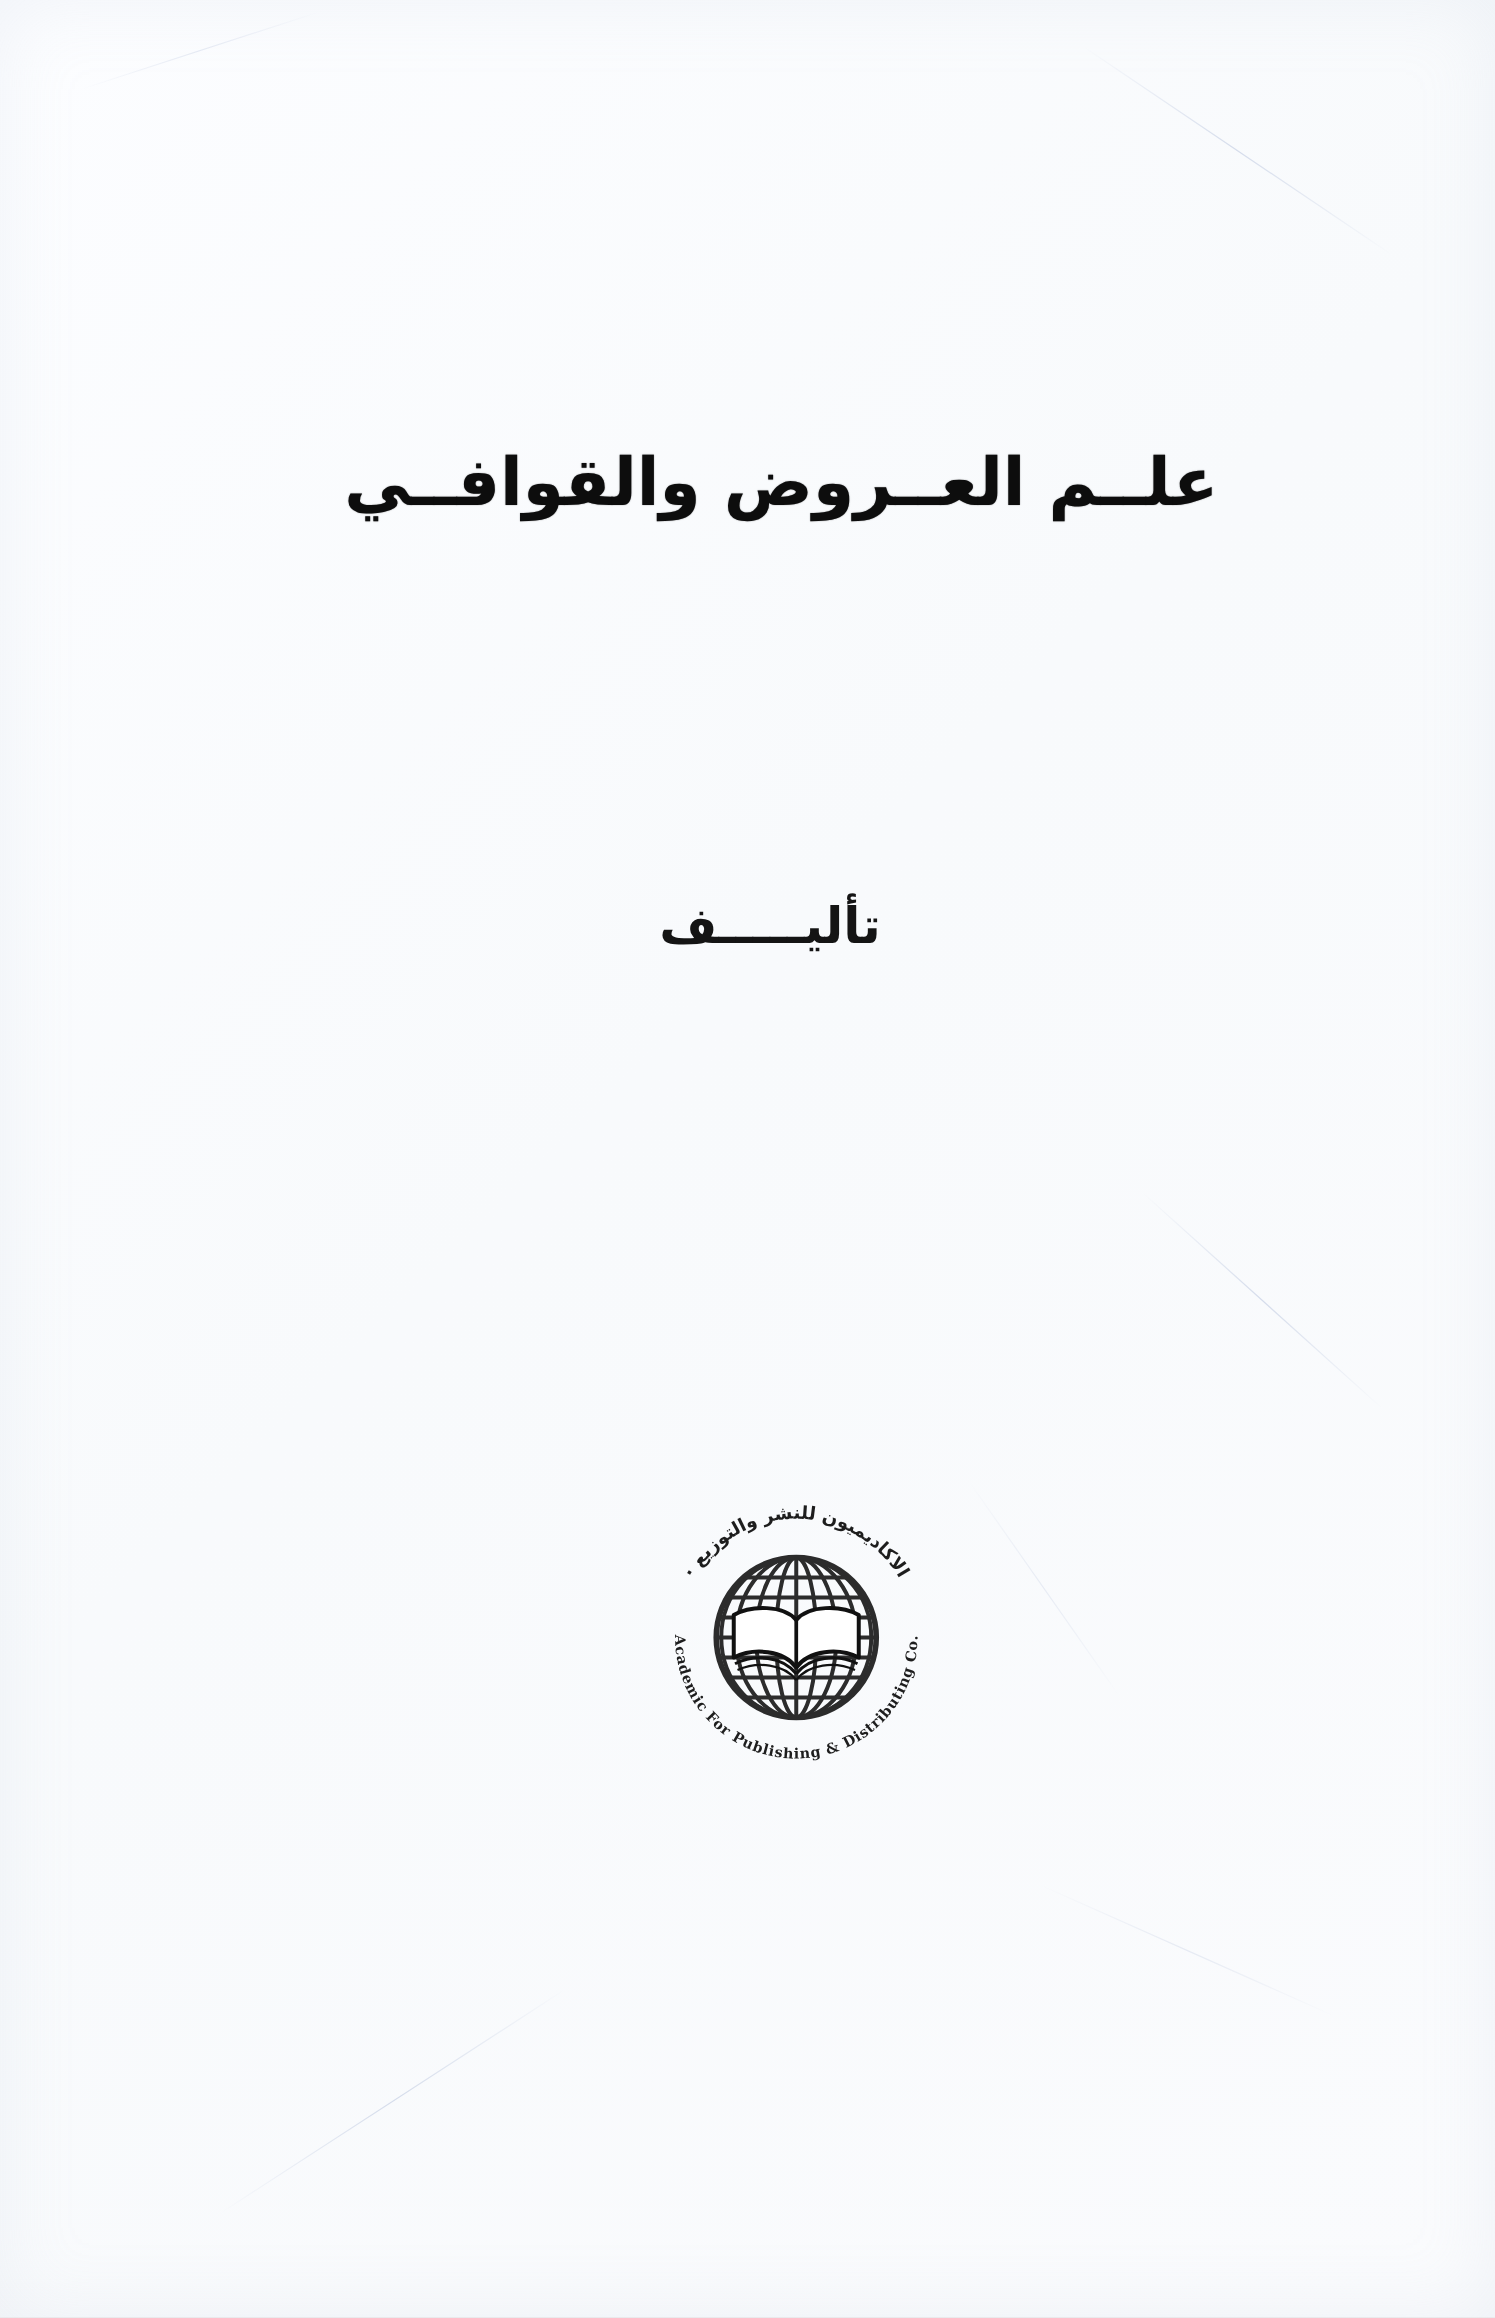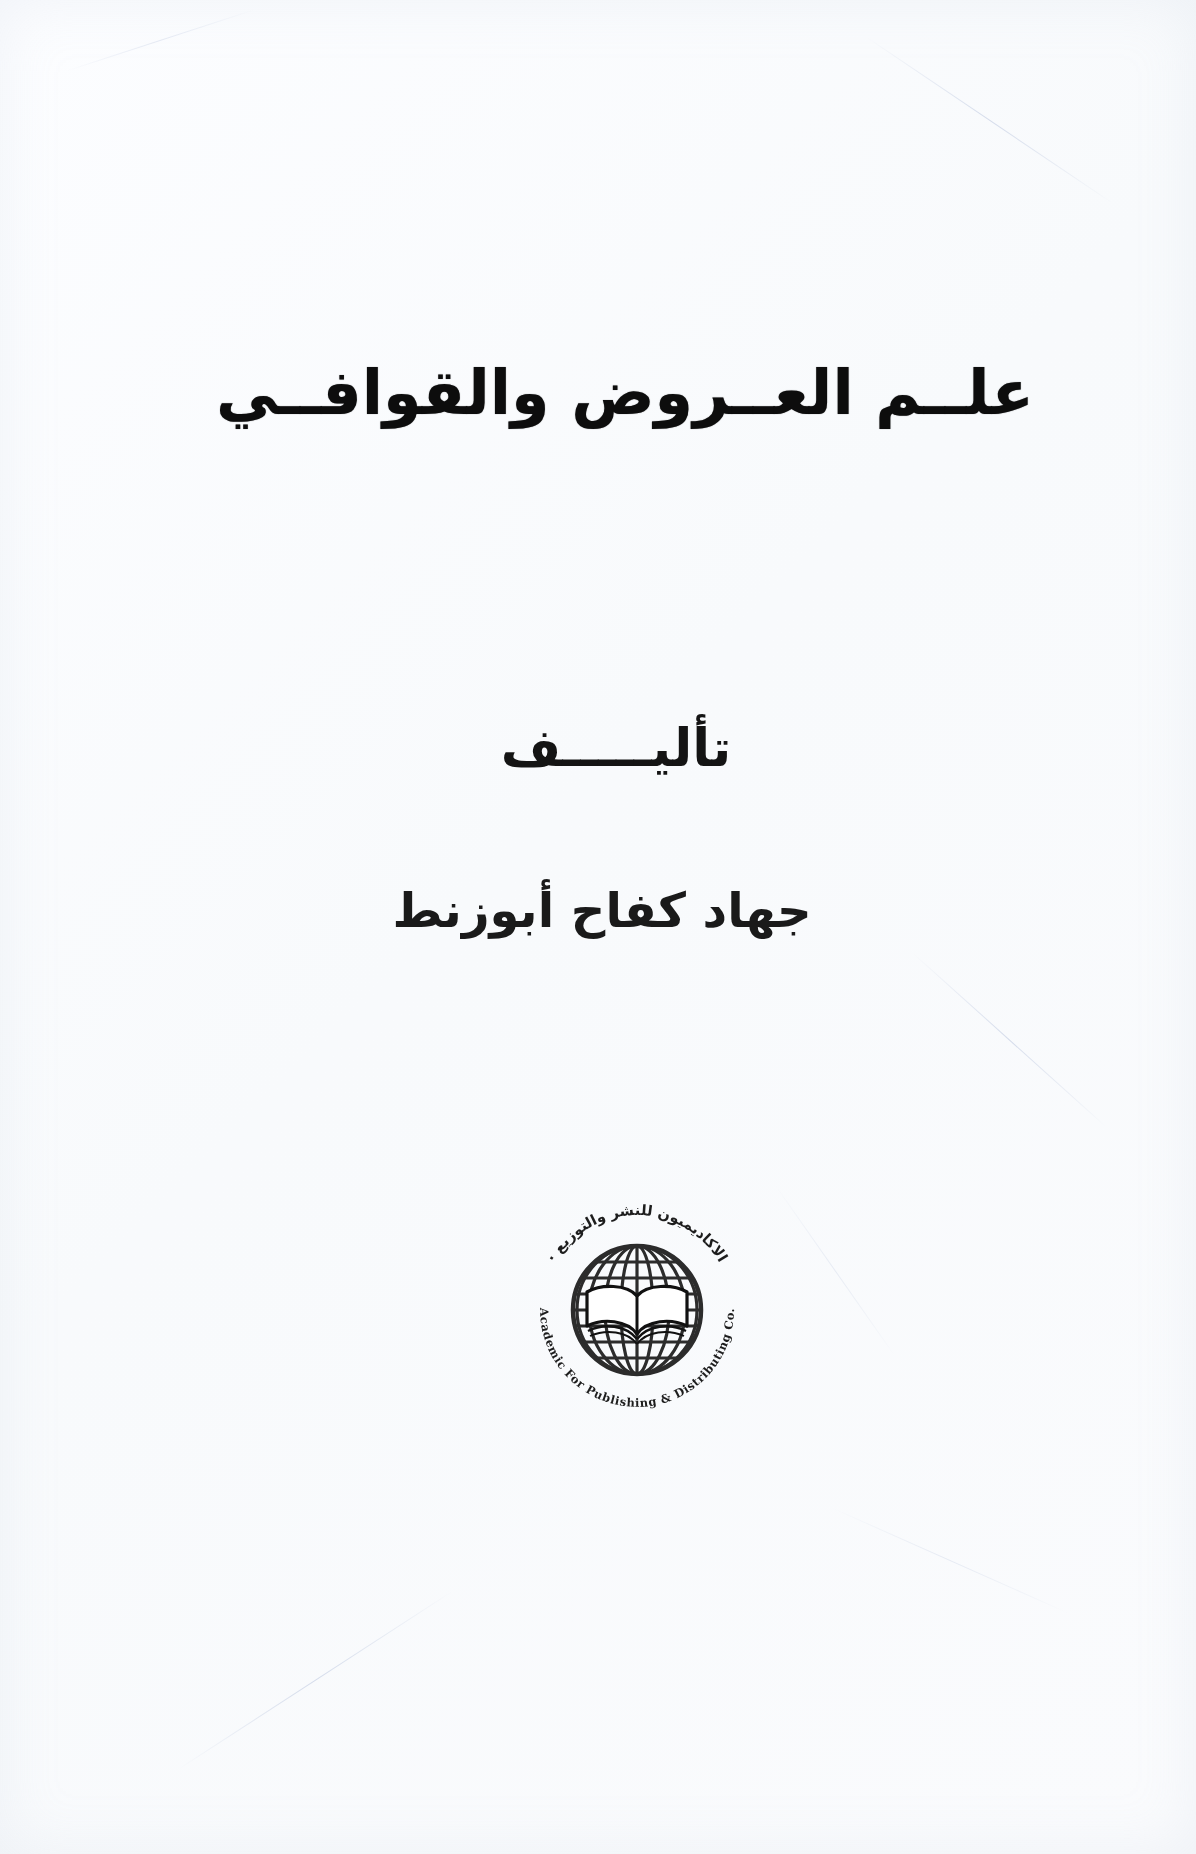--- a/index.html
+++ b/index.html
@@ -17,34 +17,34 @@
     color:#161616;
     box-shadow:inset 0 0 60px rgba(190,198,215,0.18);
   }
   .book-title{
     position:absolute;
     top:356px;
     left:calc(50% + 27px);
     transform:translateX(-50%);
     direction:rtl;
     white-space:nowrap;
-    font-size:62px;
+    font-size:53px;
     font-weight:bold;
     color:#0d0d0d;
     letter-spacing:0;
     text-shadow:0 0 1px rgba(0,0,0,0.55);
   }
   .byline-label{
     position:absolute;
     top:718px;
     left:calc(50% + 18px);
     transform:translateX(-50%);
     direction:rtl;
     white-space:nowrap;
-    font-size:52px;
+    font-size:40px;
     font-weight:bold;
     color:#141414;
   }
   .author-name{
     position:absolute;
     top:882px;
     left:calc(50% + 4px);
     transform:translateX(-50%);
     direction:rtl;
     white-space:nowrap;
@@ -86,21 +86,20 @@
 </style>
 </head>
 <body>
 
 <div class="page">
 
   <div class="book-title">علــم العــروض والقوافــي</div>
 
   <div class="byline-label">تأليـــــف</div>
 
-  <div class="author-name">جهاد كفاح أبوزنط</div>
 
   <div class="publisher-logo">
     <svg viewBox="0 0 220 220" xmlns="http://www.w3.org/2000/svg">
       <defs>
         <clipPath id="globeClip">
             <circle cx="110" cy="118" r="63"></circle>
           </clipPath>
         <path id="arcTop" d="M 23.9,77.9 A 95,95 0 0 1 196.1,77.9" fill="none"></path>
         <path id="arcBottom" d="M 18.8,84.8 A 97,97 0 1 0 201.2,84.8" fill="none"></path>
       </defs>

